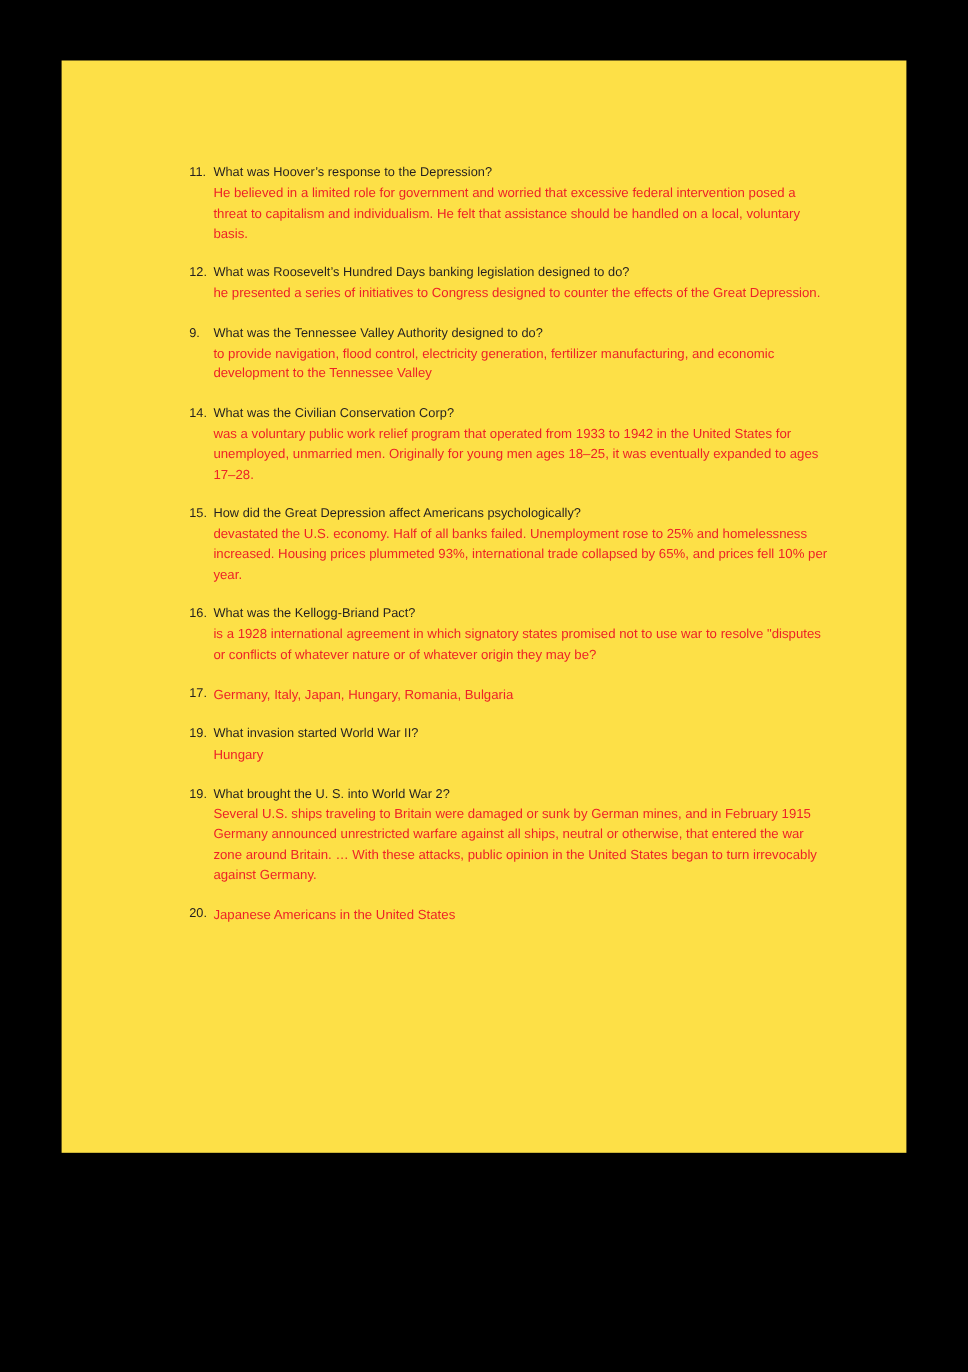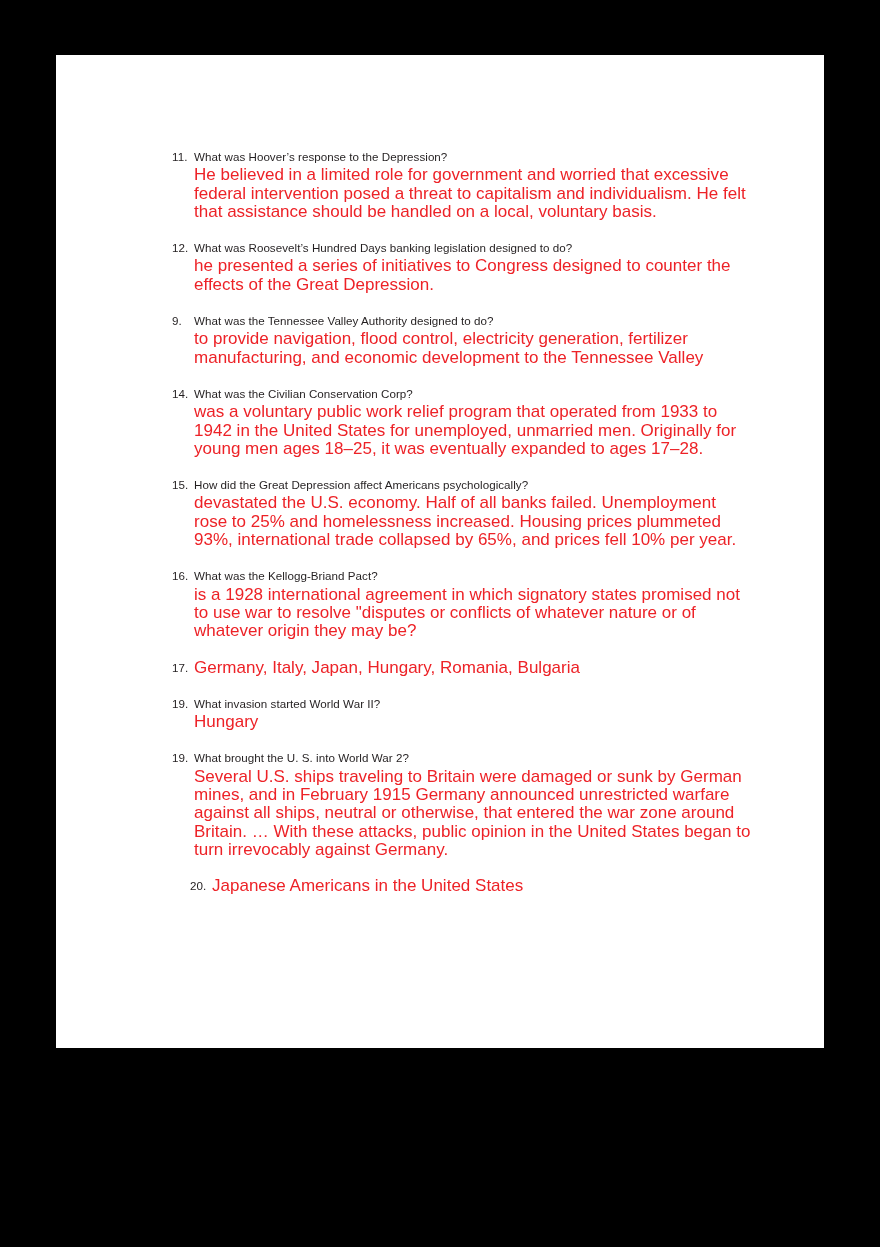--- a/index.html
+++ b/index.html
@@ -13,56 +13,56 @@
     position: relative;
     font-family: "Liberation Sans", sans-serif;
     -webkit-font-smoothing: antialiased;
   }
   #page {
     position: absolute;
     left: 56px;
     top: 55px;
     width: 768px;
     height: 993px;
-    background: #ffffff;
+    background: #fde047;
     overflow: hidden;
   }
   #content {
     position: absolute;
     left: 116px;   
     top: 93px;     
     width: 580px;
   }
   .qa-item {
     position: relative;
     padding-left: 22px;
     margin-bottom: 18px;
   }
-  .qa-item:last-child { margin-bottom: 0; margin-left: 18px; }
+  .qa-item:last-child { margin-bottom: 0; }
 
   .q-number {
     position: absolute;
     left: 0;
     top: 0;
     width: 20px;
     text-align: left;
     font-size: 11.6px;
     line-height: 18.3px;
     color: #231F20;
     letter-spacing: 0.05px;
   }
   .q-text {
     font-size: 11.6px;
     line-height: 18.3px;
     color: #231F20;
     letter-spacing: 0.04px;
     margin: 0;
   }
   .a-text {
-    font-size: 17px;
+    font-size: 12px;
     line-height: 18.3px;
     color: #ED2227;
     letter-spacing: 0.01px;
     margin: 0;
   }
 </style>
 </head>
 <body>
 
 <div id="page">

